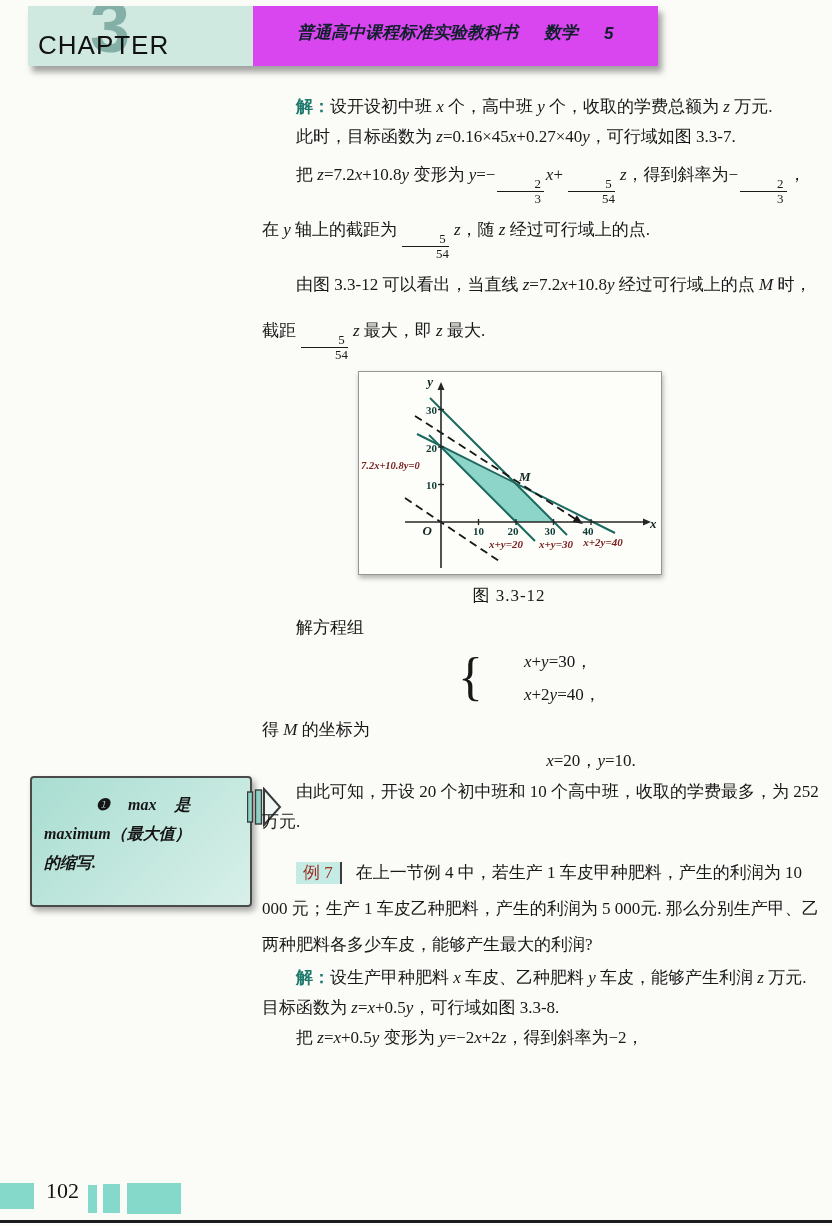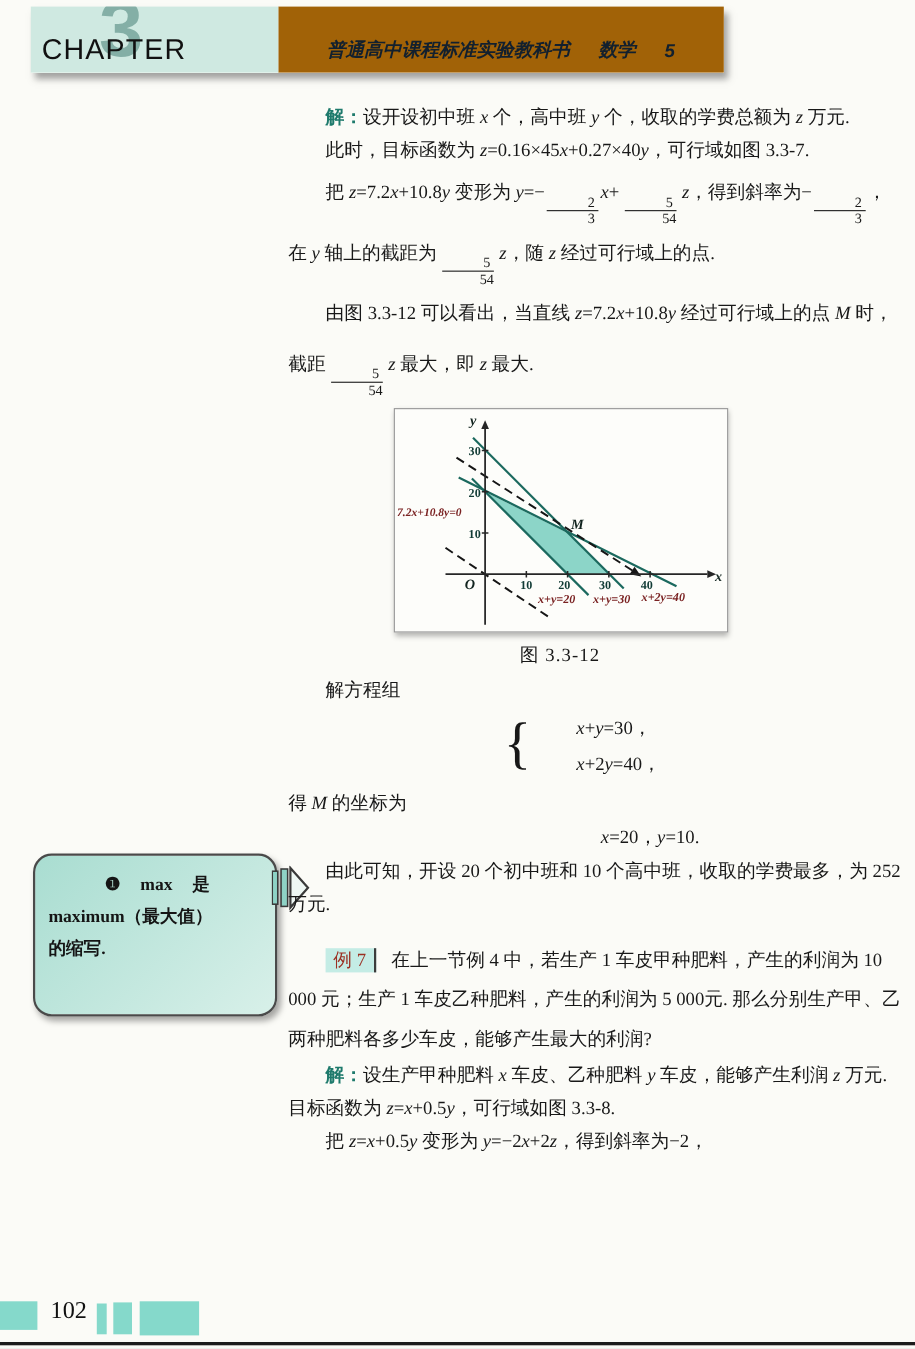--- a/index.html
+++ b/index.html
@@ -7,21 +7,21 @@
         overflow:hidden;font-family:"Liberation Serif","DejaVu Serif",serif;color:#181818;}
 
   
   .hdr{position:absolute;left:28px;top:6px;width:630px;height:60px;display:flex;
        box-shadow:4px 6px 6px rgba(90,90,90,0.55);}
   .hdr-left{position:relative;width:225px;background:#cfe9e1;overflow:hidden;}
   .chapter-num{position:absolute;left:62px;top:-20px;font-family:"Liberation Sans","DejaVu Sans",sans-serif;
        font-size:72px;font-weight:bold;color:rgba(58,118,107,0.5);}
   .chapter-word{position:absolute;left:10px;bottom:5px;font-family:"Liberation Sans","DejaVu Sans",sans-serif;
        font-size:26px;letter-spacing:1px;color:#111;}
-  .hdr-right{flex:1;background:#a16207;display:flex;align-items:flex-end;padding:0 0 9px 44px;}
+  .hdr-right{flex:1;background:#d946ef;display:flex;align-items:flex-end;padding:0 0 22px 44px;}
   .hdr-right span{font-family:"Liberation Sans","DejaVu Sans",sans-serif;font-weight:bold;
        font-style:italic;font-size:17px;color:#12202e;}
   .hdr-right .gap{margin-left:26px;text-align:center;}
 
   
   .content{position:absolute;left:262px;top:92px;width:558px;font-size:17px;}
   .para{margin:0;line-height:30px;}
   .indent{text-indent:2em;}
   .fr{line-height:46px;}
   .ex{line-height:36px;margin-top:18px;}
@@ -43,23 +43,23 @@
            box-shadow:1px 3px 5px rgba(0,0,0,0.3);}
   figcaption{margin-top:9px;font-size:17px;letter-spacing:1px;color:#181818;}
 
   .eq-system{display:flex;align-items:center;margin:2px 0 0 196px;}
   .brace{font-size:52px;font-weight:300;line-height:0.9;margin-right:5px;}
   .eq-rows div{line-height:33px;margin-left:36px;}
   .centerline{text-align:center;padding-left:100px;line-height:32px;}
 
   
   .sidenote{position:absolute;left:30px;top:776px;width:198px;min-height:104px;
-      background:linear-gradient(135deg,#a9ddd1,#d8f0e9);border:2px solid #4a4a4a;border-radius:17px;
-      box-shadow:3px 4px 6px rgba(0,0,0,0.35);padding:12px 8px 28px 12px;
-      font-weight:bold;font-size:16px;line-height:29px;color:#151515;}
+      background:linear-gradient(135deg,#a9ddd1,#d8f0e9);border:2px solid #4a4a4a;border-radius:4px;
+      box-shadow:3px 4px 6px rgba(0,0,0,0.35);padding:12px 8px 11px 12px;
+      font-weight:bold;font-size:16px;line-height:29px;color:#151515;font-style:italic;}
   .sn-line1{text-align:center;word-spacing:14px;}
   .sn-arrow{position:absolute;right:-33px;top:9px;}
 
   
   .f-block{position:absolute;background:#85d9cb;}
   .fb1{left:0;top:1183px;width:34px;height:26px;}
   .fb2{left:88px;top:1185px;width:9px;height:28px;}
   .fb3{left:103px;top:1184px;width:17px;height:29px;}
   .fb4{left:127px;top:1183px;width:54px;height:31px;}
   .pageno{position:absolute;left:46px;top:1178px;font-size:22px;color:#111;}

